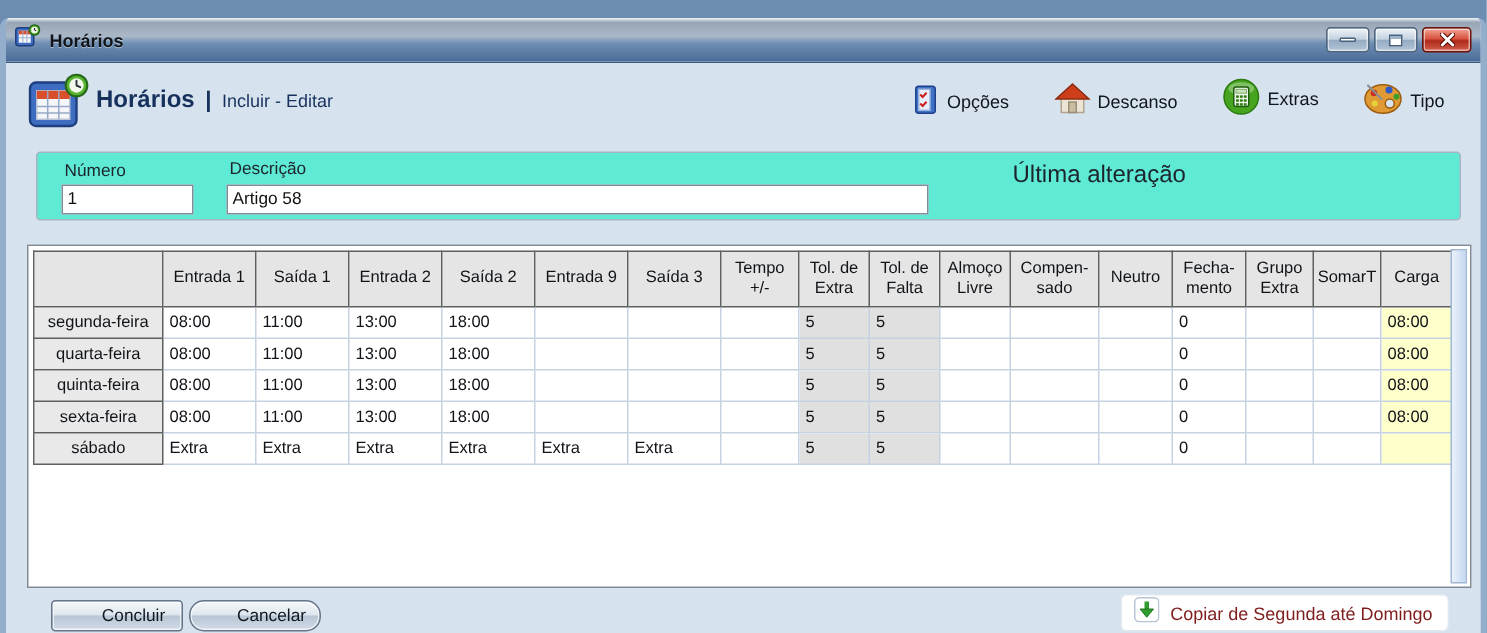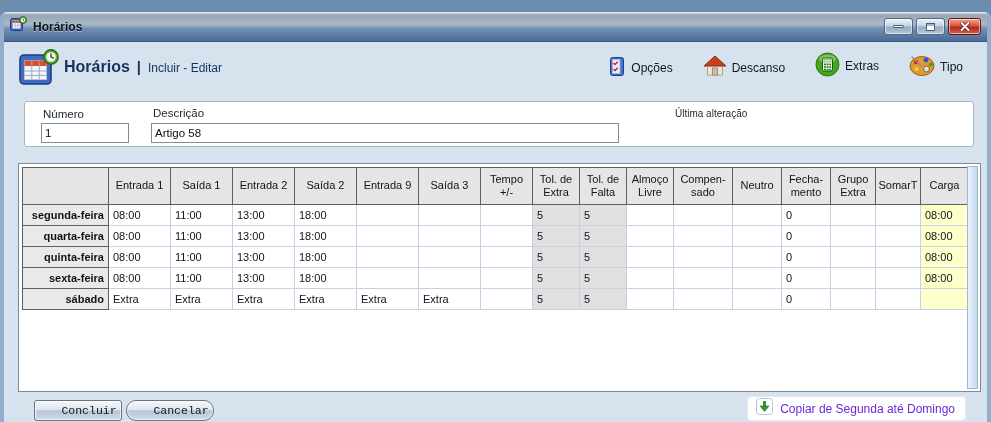--- a/index.html
+++ b/index.html
@@ -41,68 +41,68 @@
   .hdr-titlegrp { position:absolute; left:60px; top:16px; display:flex; align-items:baseline; gap:7px; color:#16325c; }
   .hdr-title { font-size:16px; font-weight:bold; }
   .hdr-sep { font-size:15px; font-weight:bold; }
   .hdr-sub { font-size:12px; }
   .hdr-buttons { position:absolute; right:24px; top:10px; display:flex; gap:30px; align-items:flex-end; }
   .hbtn { display:flex; align-items:center; gap:5px; cursor:pointer; background:none; border:none; font-family:inherit; }
   .hbtn span.lbl { font-size:12px; color:#10161e; }
   
   .form-panel {
     position:absolute; left:20px; top:89px; width:950px; height:46px;
-    background:#ffffff; border:1px solid #a8b4c2; border-radius:3px;
+    background:#5eead4; border:1px solid #a8b4c2; border-radius:3px;
   }
   .form-panel label { position:absolute; font-size:11.5px; color:#1c242c; }
   .form-panel input {
     position:absolute; height:20px; border:1px solid #7f8d9b; font-family:inherit;
     font-size:11.5px; padding:0 3px; color:#111; background:#fff;
   }
   .lbl-numero { left:18px; top:6px; } .inp-numero { left:16px; top:21px; width:88px; }
   .lbl-desc { left:128px; top:5px; } .inp-desc { left:126px; top:21px; width:468px; }
-  .alt-label { position:absolute; left:650px; top:6px; font-size:10px; color:#1c242c; }
+  .alt-label { position:absolute; left:650px; top:6px; font-size:16px; color:#1c242c; }
   .alt-value { position:absolute; left:650px; top:23px; font-size:12.5px; font-weight:bold; color:#10161e; }
   
   .table-panel {
     position:absolute; left:14px; top:151px; width:963px; height:229px;
     background:#fff; border:1px solid #808b96;
   }
   table { position:absolute; left:3px; top:3px; border-collapse:collapse; table-layout:fixed; font-size:11px; color:#101418; }
   th, td { overflow:hidden; white-space:normal; }
   thead th {
     background:#e5e5e5; border:1px solid #5f5f5f; font-weight:normal;
     height:37px; text-align:center; padding:1px 2px; line-height:1.2;
   }
   tbody th {
-    background:#e9e9e9; border:1px solid #5f5f5f; font-weight:bold;
-    text-align:right; padding:0 4px; height:21px;
+    background:#e9e9e9; border:1px solid #5f5f5f; font-weight:normal;
+    text-align:center; padding:0 4px; height:21px;
   }
   tbody td { border:1px solid #c6d2e1; padding:0 4px; height:21px; background:#fff; white-space:nowrap; }
   tbody td.gray { background:#e0e0e0; }
   tbody td.carga { background:#ffffcc; }
   .vscroll {
     position:absolute; right:2px; top:2px; bottom:2px; width:11px;
     background:linear-gradient(90deg,#eaf2fb,#c5d8ef); border:1px solid #9fb8d4; cursor:pointer;
   }
   
   .btn {
     position:absolute; top:388px; width:88px; height:21px; cursor:pointer;
-    border:1px solid #66758a; border-radius:3px; font-family:Liberation Mono, monospace; font-size:11.5px; color:#10161e;
+    border:1px solid #66758a; border-radius:3px; font-family:Liberation Sans, sans-serif; font-size:11.5px; color:#10161e;
     background:linear-gradient(180deg,#f4f7fa 0%,#e0e8ef 45%,#b9c6d5 52%,#d2dce7 100%);
     box-shadow:inset 0 0 0 1px rgba(255,255,255,.7);
     padding-left:22px;
   }
   .btn-concluir { left:30px; } .btn-cancelar { left:122px;border-radius:10px; }
   .copybox {
     position:absolute; top:384px; right:21px; height:25px;
     background:#fff; border:1px solid #e2e8f0; border-radius:4px;
     display:flex; align-items:center; gap:7px; padding:0 10px 0 8px; cursor:pointer;
   }
-  .copybox .lbl { font-size:12px; color:#6d28d9; }
+  .copybox .lbl { font-size:12px; color:#7f1d1d; }
 </style>
 </head>
 <body>
 
 <div class="window">
 
   <div class="titlebar">
     <span>
       <svg width="17" height="17" viewBox="0 0 17 17">
         <rect x="0.5" y="2.5" width="12" height="12" rx="2" fill="#3d6cc0" stroke="#1e3f7e"></rect>

